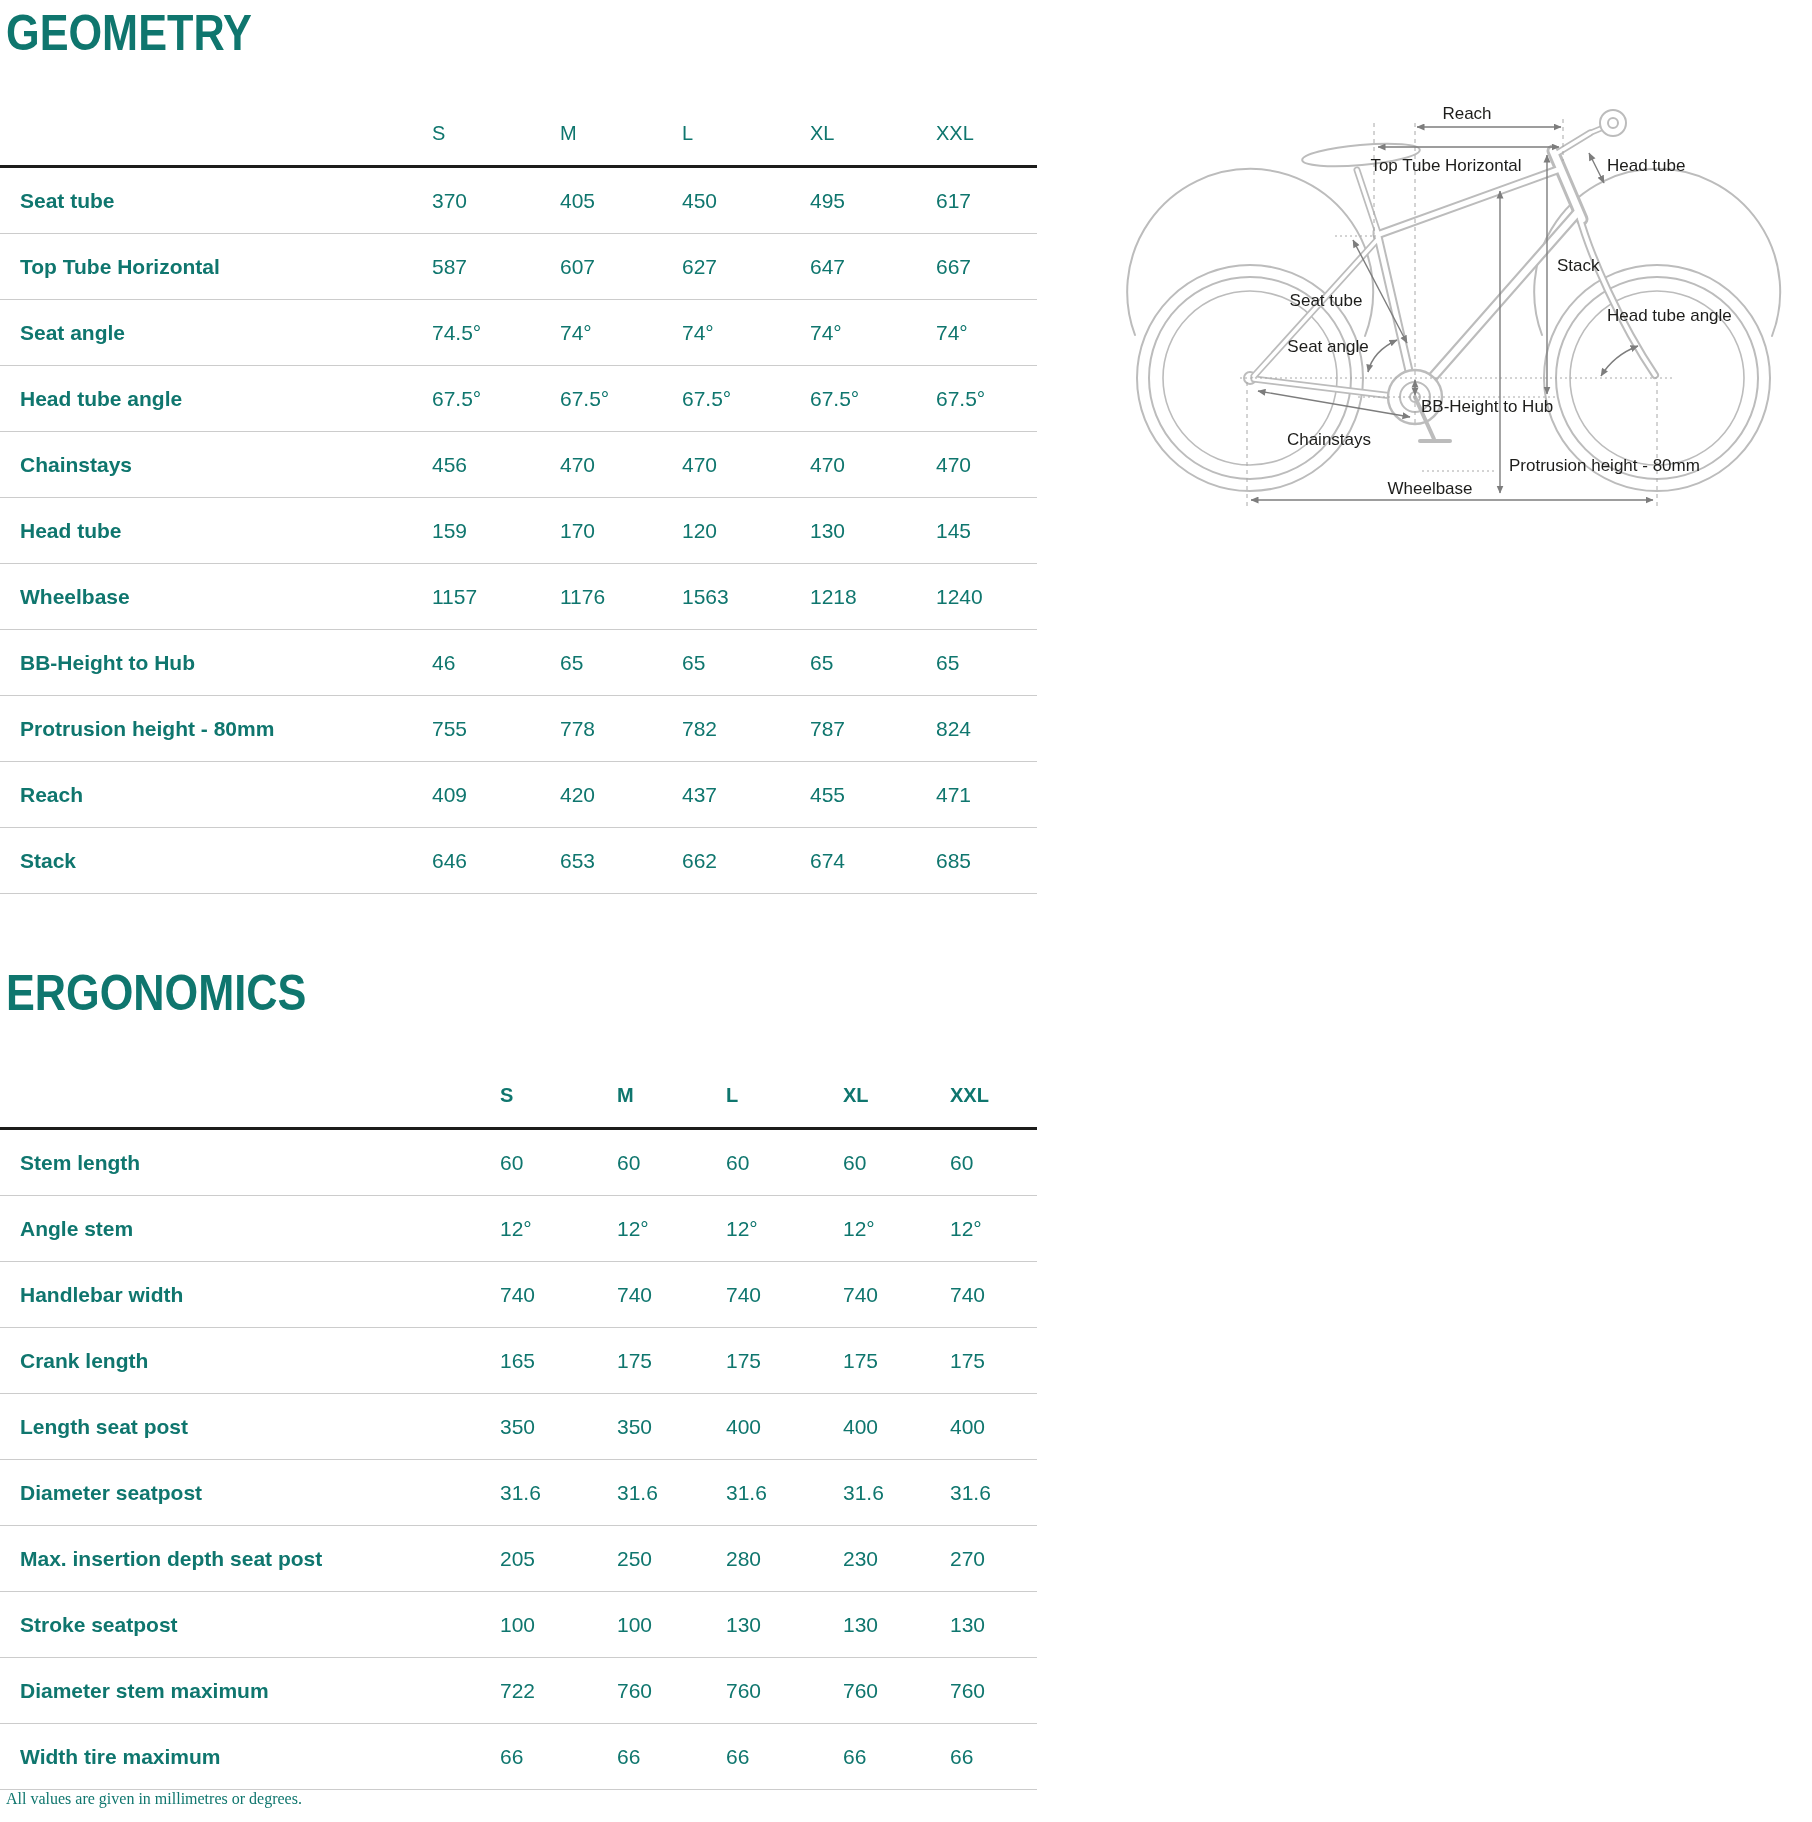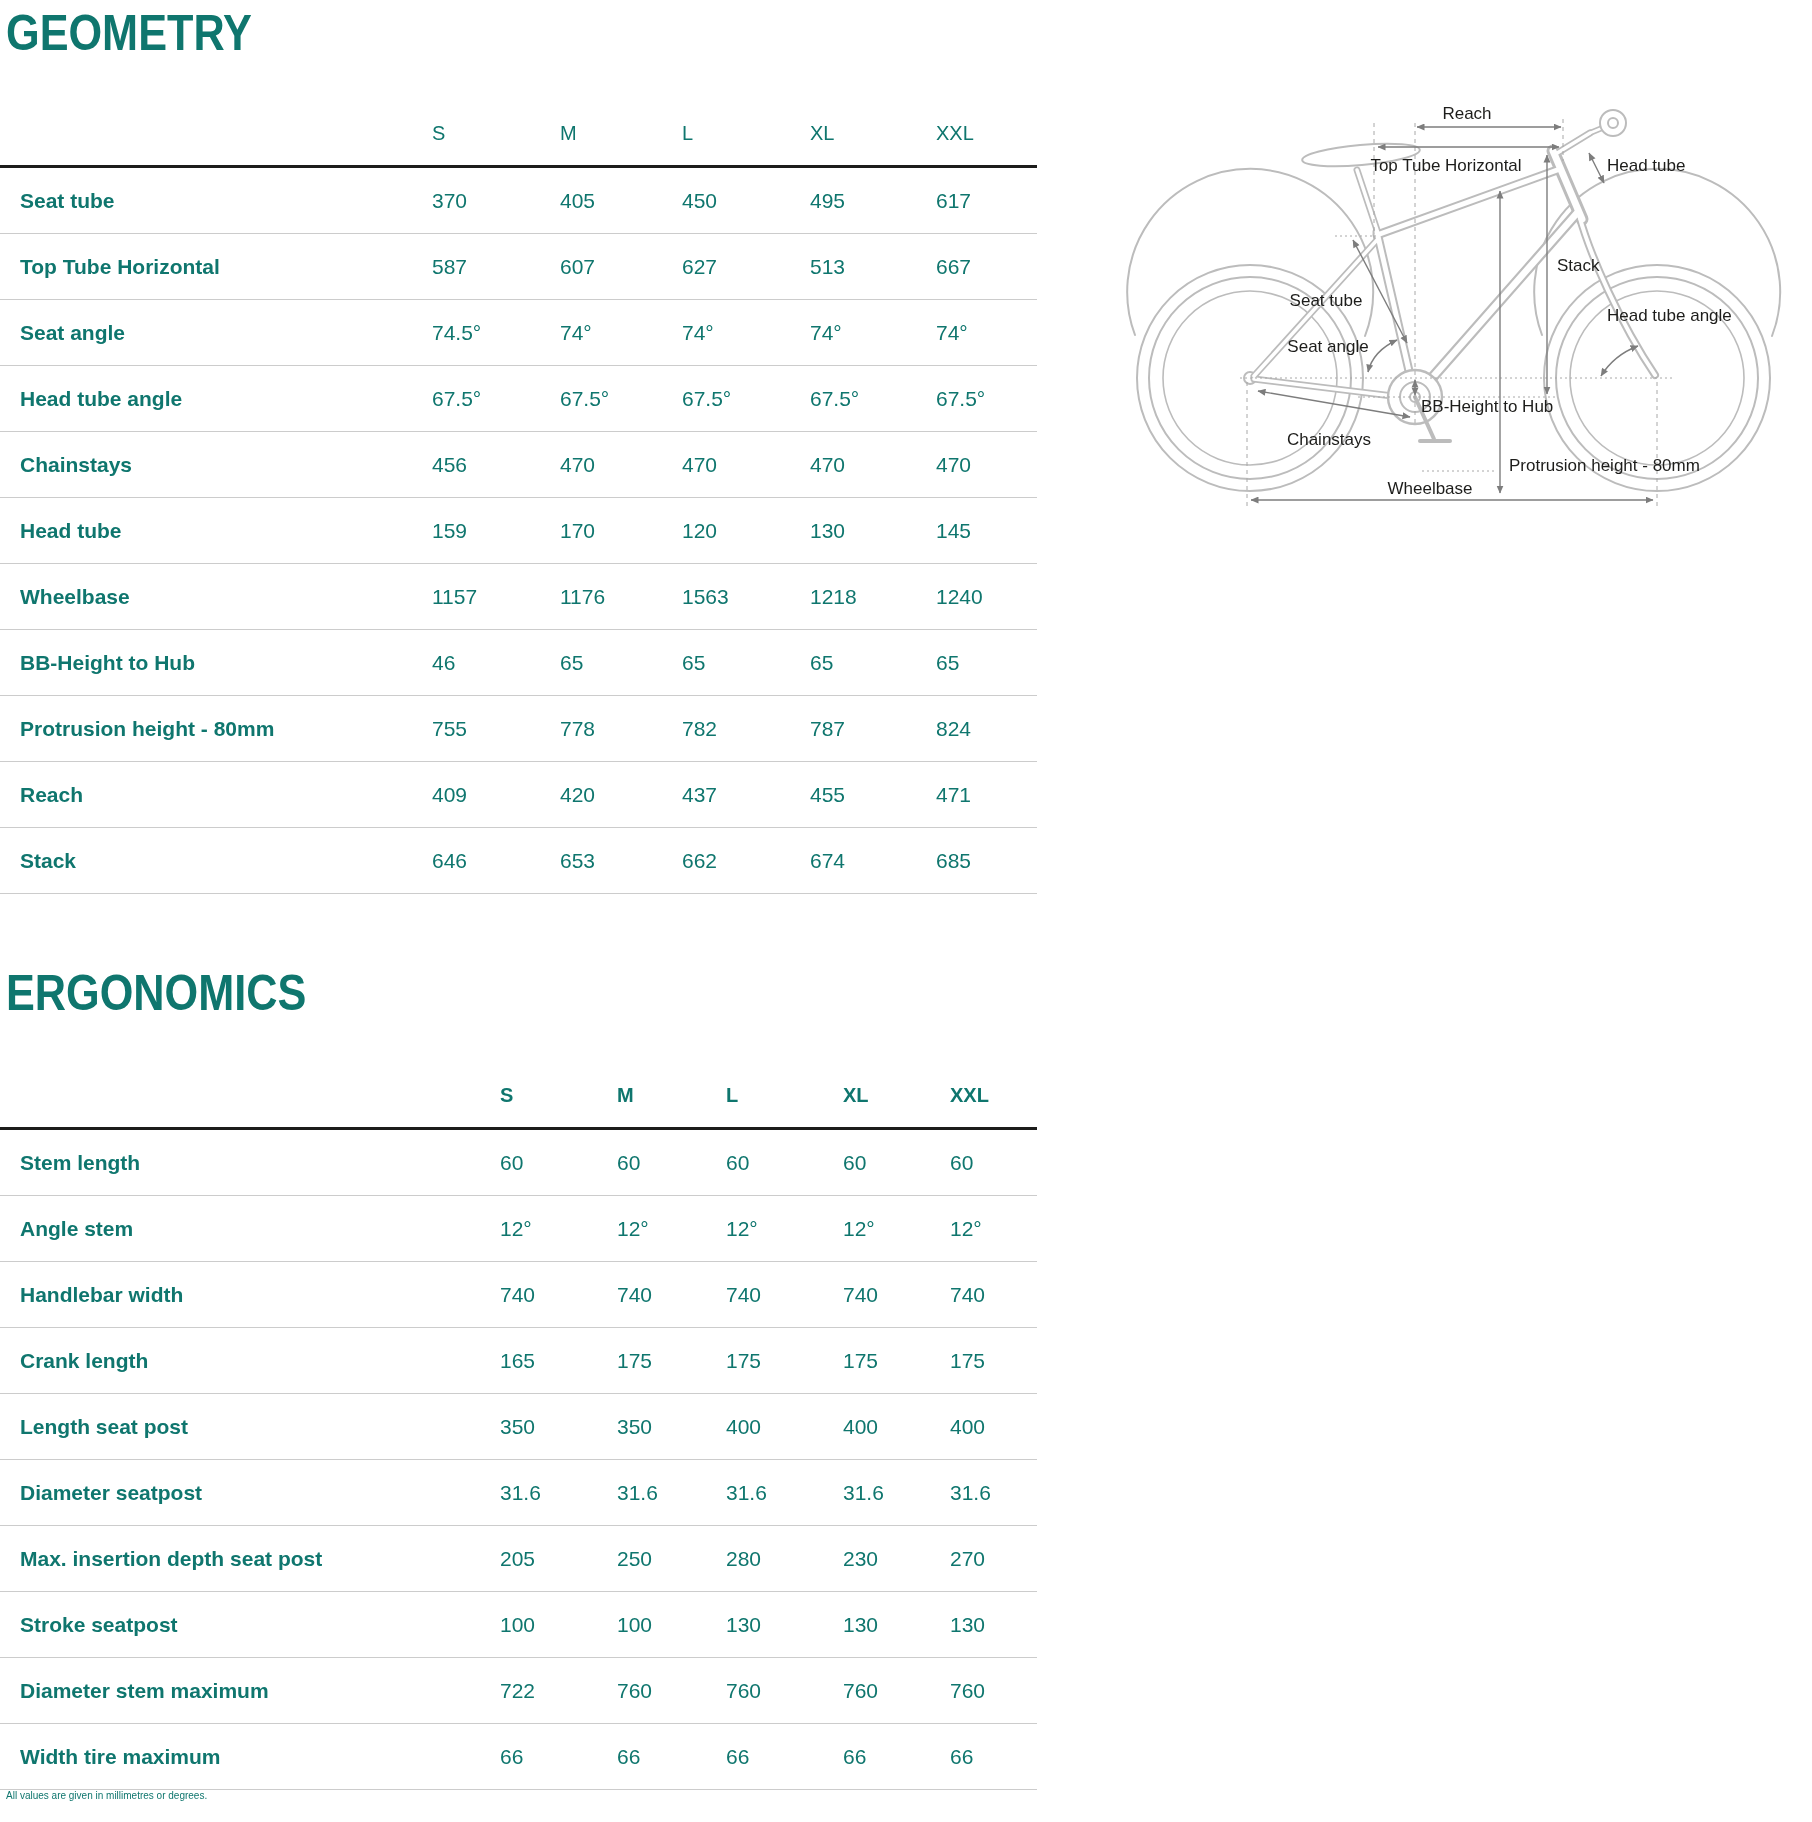--- a/index.html
+++ b/index.html
@@ -23,21 +23,21 @@
   #geo-table .val:nth-child(2){left:560px;}
   #geo-table .val:nth-child(3){left:682px;}
   #geo-table .val:nth-child(4){left:810px;}
   #geo-table .val:nth-child(5){left:936px;}
   #erg-table .val:nth-child(1){left:500px;}
   #erg-table .val:nth-child(2){left:617px;}
   #erg-table .val:nth-child(3){left:726px;}
   #erg-table .val:nth-child(4){left:843px;}
   #erg-table .val:nth-child(5){left:950px;}
   #erg-table .thead .val{font-weight:700;}
-  .footnote{position:absolute;left:6px;top:1790px;font-size:10px;}
+  .footnote{position:absolute;left:6px;top:1790px;font-size:16px;font-family:Liberation Serif, serif;}
   #diagram{position:absolute;left:1110px;top:95px;}
   .dlabel{font-size:17px;fill:#1d1d1b;font-family:"Liberation Sans",sans-serif;}
   .bike-gray{stroke:#bcbcbc;fill:none;stroke-linecap:round;stroke-linejoin:round;}
   .bike-white{stroke:#ffffff;fill:none;stroke-linecap:round;stroke-linejoin:round;}
   .meas{stroke:#7d7d7d;stroke-width:1.4;fill:none;}
   .dash{stroke:#a8a8a8;stroke-width:1;fill:none;stroke-dasharray:4 4;}
   .dots{stroke:#a8a8a8;stroke-width:1;fill:none;stroke-dasharray:2 3;}
 </style>
 </head>
 <body>
@@ -66,21 +66,21 @@
             <div class="val">495</div>
             <div class="val">617</div>
           </div>
       </div>
         <div class="trow">
         <div class="rlabel">Top Tube Horizontal</div>
         <div class="vals">
             <div class="val">587</div>
             <div class="val">607</div>
             <div class="val">627</div>
-            <div class="val">513</div>
+            <div class="val">647</div>
             <div class="val">667</div>
           </div>
       </div>
         <div class="trow">
         <div class="rlabel">Seat angle</div>
         <div class="vals">
             <div class="val">74.5°</div>
             <div class="val">74°</div>
             <div class="val">74°</div>
             <div class="val">74°</div>

